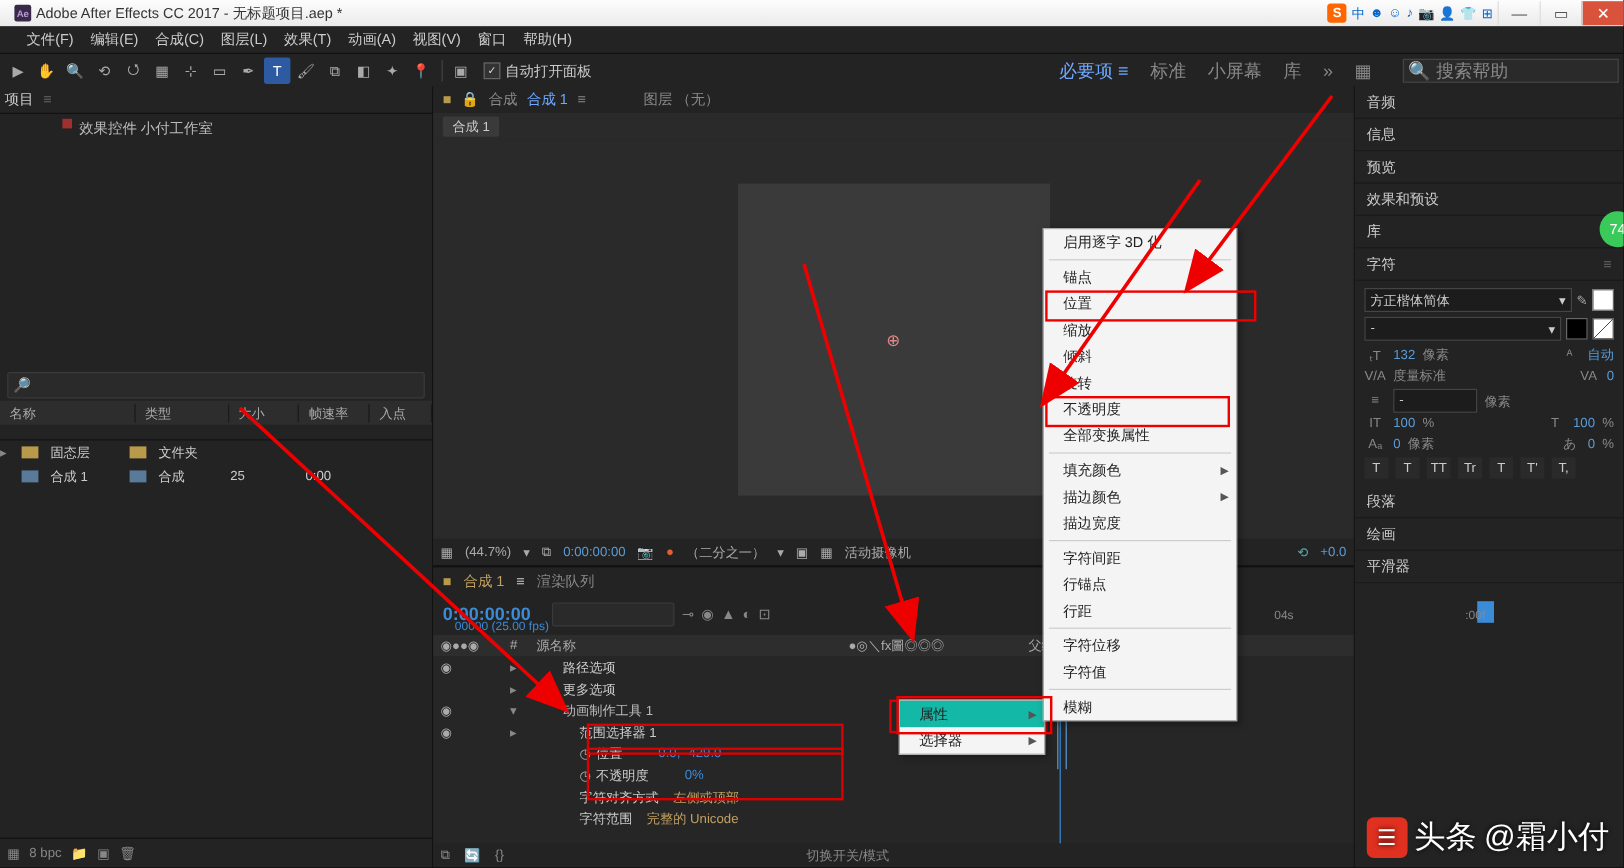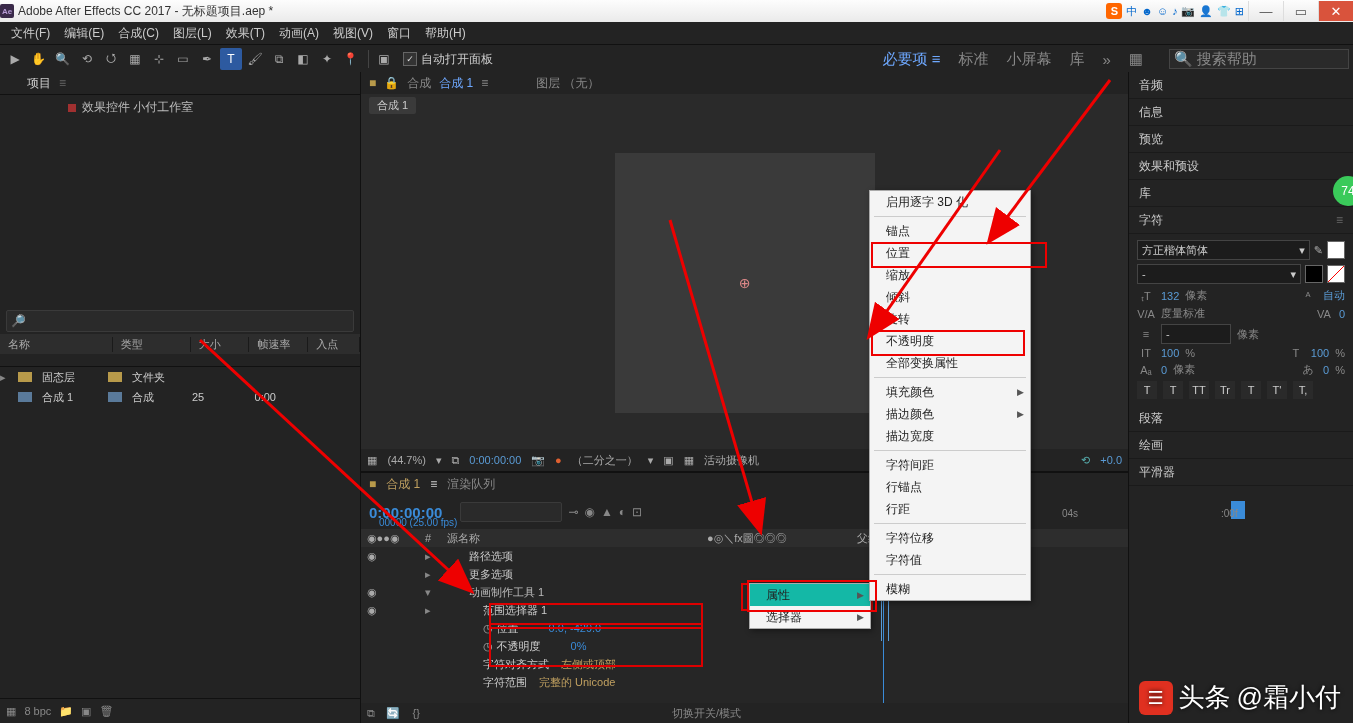--- a/index.html
+++ b/index.html
@@ -1,43 +1,43 @@
 <!DOCTYPE html>
 <html><head>
 <meta charset="utf-8">
 <style>
 html,body{margin:0;padding:0;width:1353px;height:723px;background:#000;font-family:"Microsoft YaHei","Segoe UI",Arial,sans-serif;font-size:12px;color:#ccc;overflow:hidden;position:relative}
 .win-frame{position:absolute;top:0;left:0;right:0;height:723px;background:#232323}
-.titlebar{height:22px;background:linear-gradient(#fdfdfd,#eaeaea);display:flex;align-items:center;color:#333;font-size:12px;padding-left:0}
+.titlebar{height:22px;background:linear-gradient(#fdfdfd,#eaeaea);display:flex;align-items:center;color:#333;font-size:12px;padding-left:12px}
 .titlebar .ae-logo{width:14px;height:14px;background:#3a2a4a;color:#b89cd6;font-size:8px;font-weight:bold;display:flex;align-items:center;justify-content:center;border-radius:2px;margin-right:4px}
 .titlebar .sp{flex:1}
 .titlebar .ime{display:flex;align-items:center;gap:4px;padding-right:4px}
 .titlebar .ime span{font-size:11px;color:#0066cc}
 .titlebar .s-logo{width:16px;height:16px;background:#ff6600;color:#fff;border-radius:3px;display:flex;align-items:center;justify-content:center;font-weight:bold;font-size:11px}
 .winbtns{display:flex}
 .winbtns div{width:34px;height:20px;display:flex;align-items:center;justify-content:center;font-size:13px;color:#555;border-left:1px solid #ddd}
 .winbtns .close{background:#d9533c;color:#fff}
-.menubar{height:22px;background:#232323;display:flex;align-items:center;padding-left:5px;gap:2px;border-bottom:1px solid #111}
+.menubar{height:22px;background:#232323;display:flex;align-items:center;padding-left:16px;gap:2px;border-bottom:1px solid #111}
 .menubar span{padding:2px 6px;font-size:12px;color:#ccc;cursor:default}
 .toolbar{height:28px;background:#232323;display:flex;align-items:center;padding:0 4px;border-bottom:1px solid #111}
 .toolbtn{width:22px;height:22px;display:flex;align-items:center;justify-content:center;color:#aaa;margin-right:2px}
 .toolbtn.active{background:#2d5aa0;color:#fff;border-radius:2px}
 .tool-sep{width:1px;height:18px;background:#444;margin:0 4px}
 .toolbar .chk{display:flex;align-items:center;gap:4px;color:#ccc;margin-left:6px}
 .toolbar .chkbox{width:12px;height:12px;border:1px solid #666;background:#333;display:flex;align-items:center;justify-content:center;font-size:9px;color:#ddd}
 .workspace-tabs{margin-left:auto;display:flex;align-items:center;gap:18px;color:#888;font-size:15px}
 .workspace-tabs .wt.active{color:#6ea8ff}
 .search-help{width:170px;height:18px;background:#2a2a2a;border:1px solid #444;color:#888;padding:0 4px;display:flex;align-items:center;margin-left:8px}
 .main{position:absolute;top:72px;left:0;right:0;bottom:0;display:flex}
 .col-left{width:360px;display:flex;flex-direction:column;border-right:1px solid #111}
-.panel-hdr{height:22px;background:#232323;display:flex;align-items:center;padding:0 23px;border-bottom:1px solid #111}
+.panel-hdr{height:22px;background:#232323;display:flex;align-items:center;padding:0 0;border-bottom:1px solid #111}
 .panel-hdr .tab{color:#ccc;padding:2px 4px}
 .panel-hdr .eq{color:#666;margin-left:4px}
 .project-body{flex:1;background:#232323;position:relative}
-.fx-name{position:absolute;top:4px;left:68px;color:#bbb;font-size:12px;display:flex;align-items:center;gap:6px}
+.fx-name{position:absolute;top:4px;left:52px;color:#bbb;font-size:12px;display:flex;gap:6px}
 .fx-name .dot{width:8px;height:8px;background:#a03030}
 .search-row{position:absolute;bottom:34px;left:6px;right:6px;height:20px;background:#2a2a2a;border:1px solid #3a3a3a;border-radius:2px;display:flex;align-items:center;color:#888;padding-left:4px}
 .proj-table-hdr{position:absolute;bottom:12px;left:0;right:0;height:20px;background:#2d2d2d;display:flex;align-items:center;font-size:11px;color:#aaa}
 .proj-table-hdr div{padding:0 8px;border-right:1px solid #1a1a1a}
 .proj-rows{height:60px;background:#232323;border-top:1px solid #111}
 .prow{height:20px;display:flex;align-items:center;font-size:11px}
 .prow .ic{width:14px;height:10px;margin:0 6px}
 .ic.folder{background:#b89a4a}
 .ic.comp{background:#5a7a9a}
 .prow .name{width:90px;color:#ccc;display:flex;align-items:center;gap:4px}

